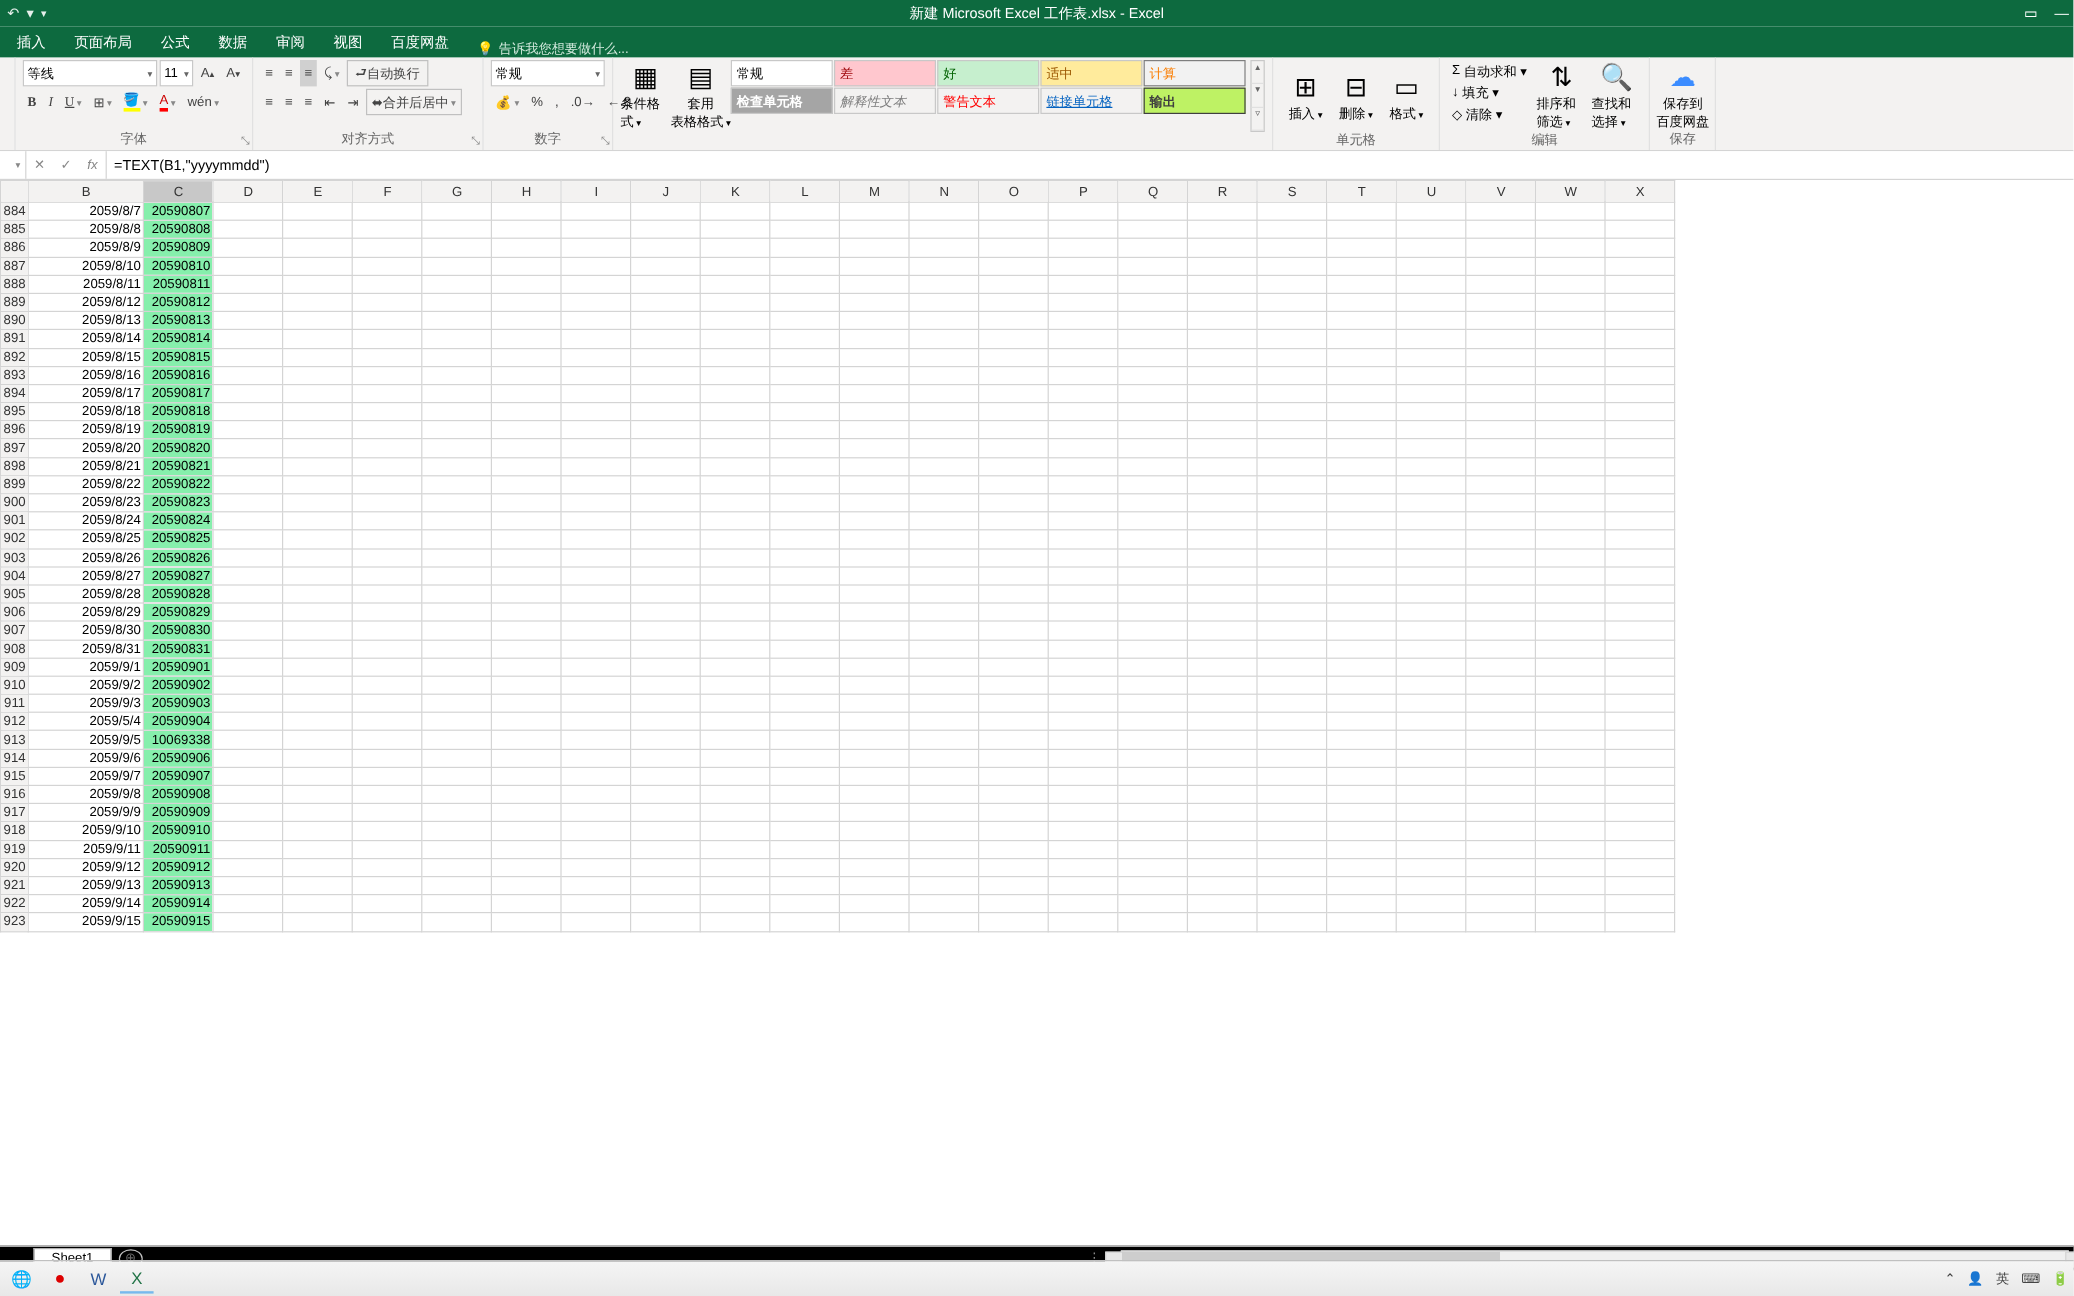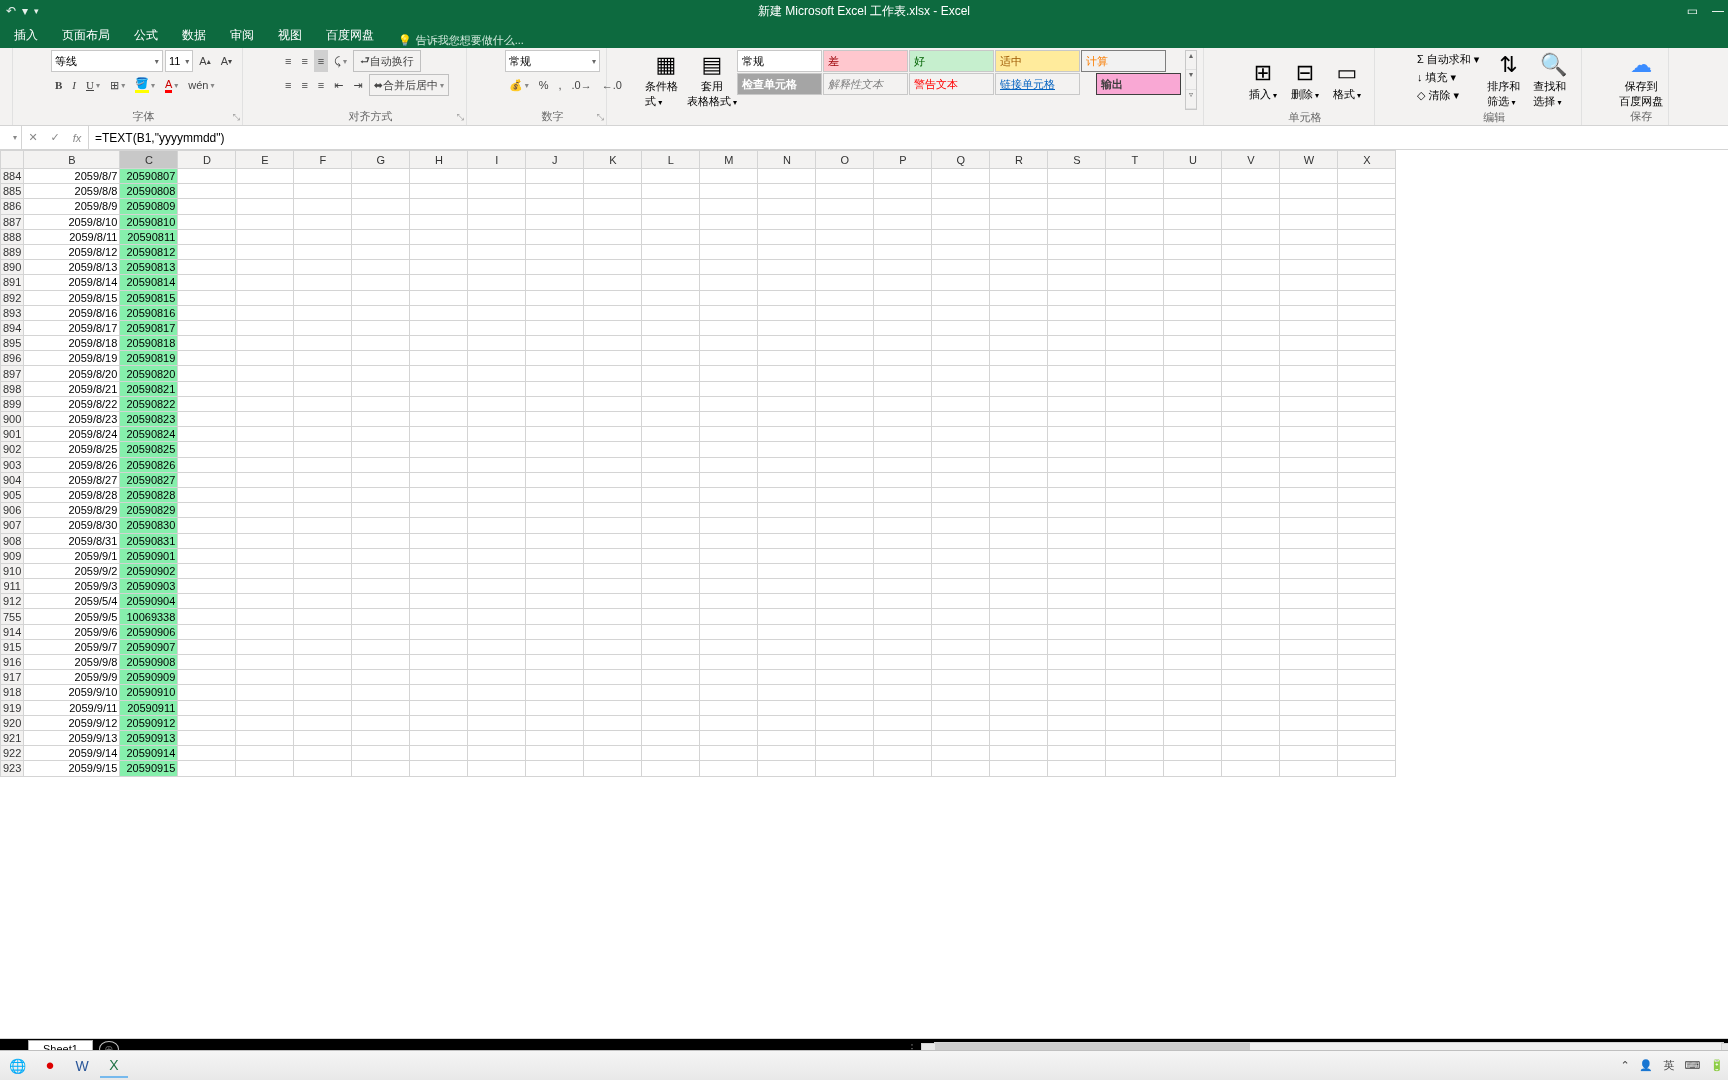--- a/index.html
+++ b/index.html
@@ -6,21 +6,21 @@
 body{background:#fff;overflow:hidden;}
 .titlebar{height:22px;background:#0d6a3f;color:#fff;display:flex;align-items:center;position:relative;}
 .titlebar .qat{display:flex;align-items:center;gap:6px;padding-left:6px;}
 .titlebar .qat span{opacity:.9;font-size:12px;}
 .titlebar .title{position:absolute;left:50%;transform:translateX(-50%);font-size:12px;}
 .titlebar .winctl{position:absolute;right:4px;display:flex;gap:14px;}
 .titlebar .winctl span{font-size:12px;}
 .tabs{height:26px;background:#0d6a3f;display:flex;align-items:flex-end;padding-left:2px;}
 .tabs .tab{color:#fff;padding:4px 12px;font-size:12px;cursor:pointer;}
 .tabs .tellme{color:#d0e8db;font-size:11px;margin-left:12px;display:flex;align-items:center;gap:4px;}
-.ribbon{height:78px;background:#f3f2f1;border-bottom:1px solid #d4d4d4;display:flex;gap:32px;}
+.ribbon{height:78px;background:#f3f2f1;border-bottom:1px solid #d4d4d4;display:flex;}
 .group{border-right:1px solid #e1e1e1;padding:2px 6px;display:flex;flex-direction:column;justify-content:space-between;position:relative;}
 .group .label{text-align:center;font-size:11px;color:#666;height:14px;line-height:14px;}
 .group .dlauncher{position:absolute;right:2px;bottom:2px;font-size:9px;color:#888;}
 .grow{display:flex;gap:2px;align-items:center;}
 .gbtn{height:22px;padding:0 4px;display:inline-flex;align-items:center;justify-content:center;color:#444;cursor:pointer;position:relative;}
 .gbtn.dd::after{content:"▾";font-size:8px;margin-left:2px;color:#888;}
 .gbtn .b{font-weight:bold;font-family:"Times New Roman";}
 .gbtn .i{font-style:italic;font-family:"Times New Roman";}
 .gbtn .u{text-decoration:underline;font-family:"Times New Roman";}
 .combo{height:22px;border:1px solid #c8c8c8;background:#fff;display:flex;align-items:center;padding:0 3px;}
@@ -33,21 +33,21 @@
 .stylerow{display:flex;gap:1px;}
 .sc-normal{background:#fff;}
 .sc-bad{background:#ffc7ce;color:#9c0006;}
 .sc-good{background:#c6efce;color:#006100;}
 .sc-neutral{background:#ffeb9c;color:#9c5700;}
 .sc-calc{background:#f2f2f2;color:#fa7d00;border:1px solid #7f7f7f;}
 .sc-check{background:#a5a5a5;color:#fff;font-weight:bold;}
 .sc-explan{font-style:italic;color:#7f7f7f;}
 .sc-warn{color:#ff0000;}
 .sc-link{color:#0563c1;text-decoration:underline;}
-.sc-output{border:1px solid #3f3f3f;background:#f9a8d4;color:#3f3f3f;font-weight:bold;margin-left:15px;}
+.sc-output{border:1px solid #3f3f3f;background:#bef264;color:#3f3f3f;font-weight:bold;}
 .galarrows{width:12px;display:flex;flex-direction:column;border:1px solid #c8c8c8;}
 .galarrows span{flex:1;text-align:center;font-size:8px;color:#666;border-bottom:1px solid #e0e0e0;}
 .editbtns{display:flex;flex-direction:column;gap:0;}
 .editbtn{height:18px;display:flex;align-items:center;gap:3px;padding:0 4px;cursor:pointer;font-size:11px;}
 .formulabar{height:24px;display:flex;align-items:center;border-bottom:1px solid #d4d4d4;background:#fff;}
 .namebox{width:22px;border-right:1px solid #d4d4d4;height:100%;display:flex;align-items:center;padding:0 4px;}
 .namebox::after{content:"▾";font-size:8px;color:#888;margin-left:auto;}
 .fbtns{display:flex;height:100%;border-right:1px solid #d4d4d4;}
 .fbtns span{width:22px;display:flex;align-items:center;justify-content:center;color:#888;cursor:pointer;}
 .formulainput{flex:1;padding:0 6px;font-size:12px;display:flex;align-items:center;}
@@ -1072,21 +1072,21 @@
           <td class="colrest"></td>
           <td class="colrest"></td>
           <td class="colrest"></td>
           <td class="colrest"></td>
           <td class="colrest"></td>
           <td class="colrest"></td>
           <td class="colrest"></td>
           <td class="colrest"></td>
         </tr>
         <tr>
-          <th class="rowhdr">755</th>
+          <th class="rowhdr">913</th>
           <td class="colB">2059/9/5</td>
           <td class="colCw colC">10069338</td>
           <td class="colrest"></td>
           <td class="colrest"></td>
           <td class="colrest"></td>
           <td class="colrest"></td>
           <td class="colrest"></td>
           <td class="colrest"></td>
           <td class="colrest"></td>
           <td class="colrest"></td>

